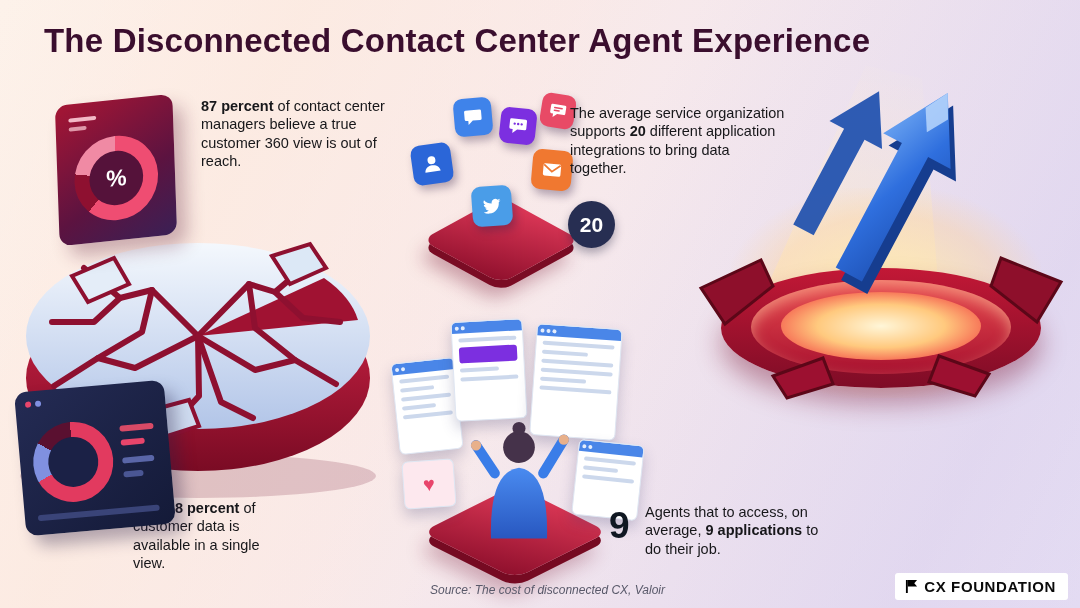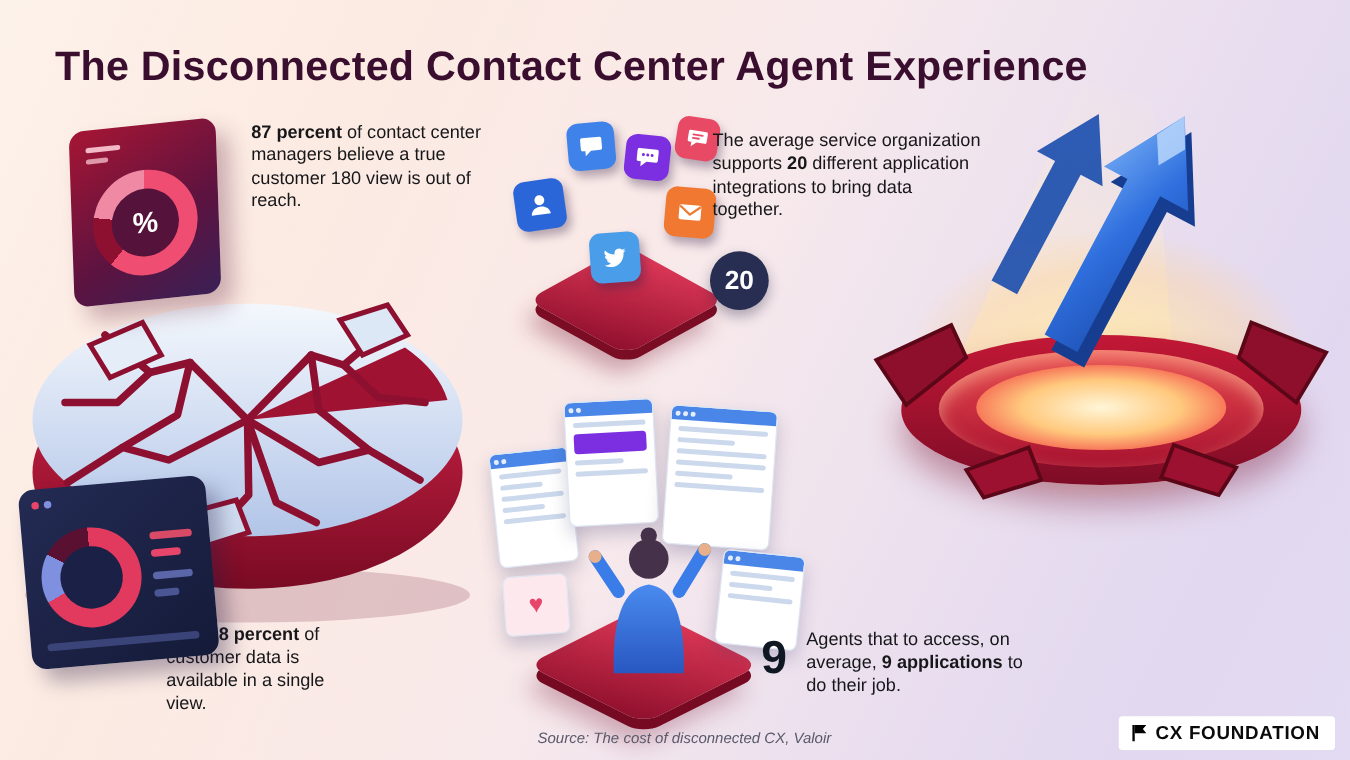--- a/index.html
+++ b/index.html
@@ -17,21 +17,21 @@
     pointer-events: none;
   }
   .band2 {
     position: absolute; left: -200px; top: -300px; width: 700px; height: 1300px;
     transform: rotate(24deg);
     background: linear-gradient(90deg, rgba(255,236,222,0) 0%, rgba(255,228,210,0.35) 50%, rgba(255,228,210,0) 100%);
     pointer-events: none;
   }
 
   .title {
-    position: absolute; left: 44px; top: 34px;
+    position: absolute; left: 44px; top: 22px;
     font-size: 33px; font-weight: 800; letter-spacing: 0.2px; color: #3a0e2e;
   }
 
   .stat { position: absolute; font-size: 14.5px; line-height: 1.27; color: #17171a; }
   .stat b { font-weight: 700; }
   #stat-87 { left: 201px; top: 97px;  width: 197px; }
   #stat-20 { left: 570px; top: 104px; width: 218px; }
   #stat-58 { left: 133px; top: 499px; width: 138px; }
   #stat-9-text { left: 645px; top: 503px; width: 192px; }
   #stat-24 { left: 808px; top: 413px; width: 243px; }
@@ -224,21 +224,21 @@
       <div class="dash-hole"></div>
     </div>
     <span class="dash-bar b1"></span>
     <span class="dash-bar b2"></span>
     <span class="dash-bar b3"></span>
     <span class="dash-bar b4"></span>
     <span class="dash-bar b5"></span>
   </div>
 
   <p class="stat" id="stat-87">
-    <b>87 percent</b><span> of contact center managers believe a true customer 180 view is out of reach.</span>
+    <b>87 percent</b><span> of contact center managers believe a true customer 360 view is out of reach.</span>
   </p>
   <p class="stat" id="stat-58">
     <span>Only </span><b>58 percent</b><span> of customer data is available in a single view.</span>
   </p>
 
   <div class="apps">
     <div class="app-plat"></div>
     <div class="app a-user">
       <svg viewBox="0 0 20 20" width="22" height="22">
           <circle cx="10" cy="6.5" r="3.6" fill="#fff"></circle>

